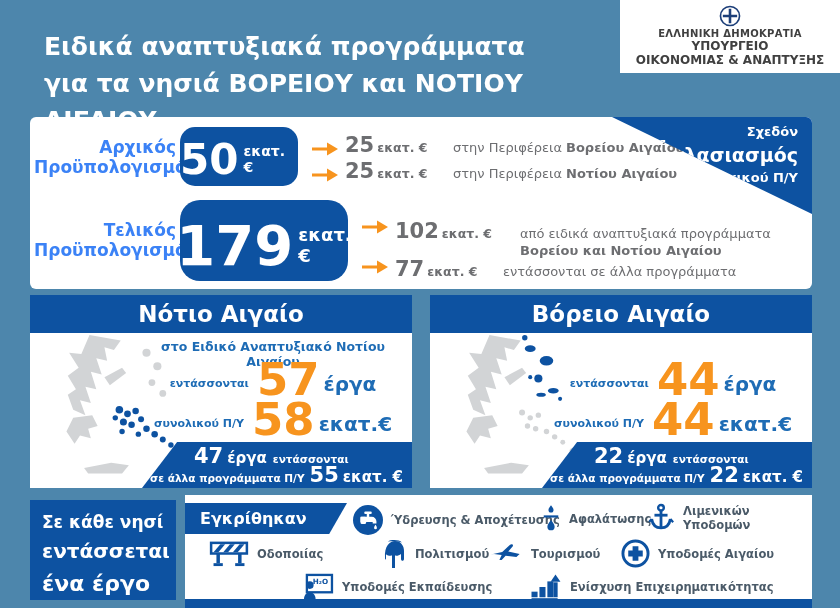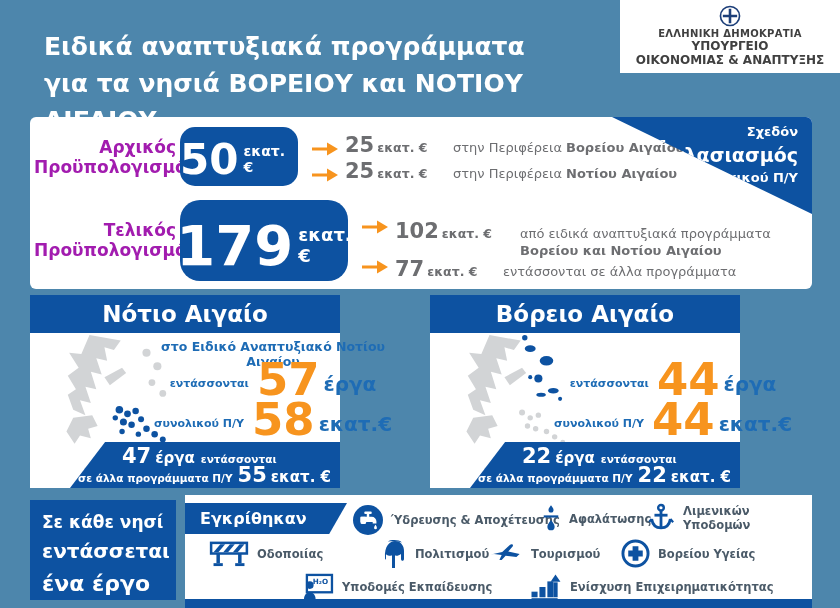--- a/index.html
+++ b/index.html
@@ -10,21 +10,21 @@
   
   .title{left:44px;top:28px;width:580px;color:#fff;font-size:25px;font-weight:700;line-height:37px;}
   .gov{left:620px;top:0;width:220px;height:73px;background:#fff;text-align:center;
        padding-top:5px;box-sizing:border-box;color:#404040;}
   .gov .emb{display:block;margin:0 auto 1px auto;width:22px;height:22px;}
   .gov .l1{font-size:10px;font-weight:700;letter-spacing:.3px;}
   .gov .l2,.gov .l3{font-size:12px;font-weight:700;line-height:14px;}
 
   
   .panel{left:30px;top:117px;width:782px;height:172px;background:#fff;border-radius:6px;overflow:hidden;}
-  .blabel{position:absolute;left:4px;width:142px;text-align:right;color:#a21caf;
+  .blabel{position:absolute;left:4px;width:142px;text-align:right;color:#3b82f6;
           font-weight:700;font-size:17px;line-height:20px;}
   .amount{position:absolute;background:#0d52a1;color:#fff;display:flex;align-items:flex-end;
           justify-content:center;box-sizing:border-box;}
   .amount .num{font-weight:700;line-height:.82;}
   .amount .unit{font-weight:700;margin-left:5px;}
   .a1{left:150px;top:10px;width:118px;height:59px;border-radius:15px;padding-bottom:9px;}
   .a1 .num{font-size:42px;} .a1 .unit{font-size:14px;padding-bottom:2px;}
   .a2{left:150px;top:83px;width:168px;height:81px;border-radius:20px;padding-bottom:12px;}
   .a2 .num{font-size:56px;} .a2 .unit{font-size:18px;padding-bottom:3px;}
   .arrow{position:absolute;width:26px;height:14px;}
@@ -36,21 +36,21 @@
   .bk .stack span,.bk .stack b{display:block;margin-left:12px;line-height:17px;}
   .bk .vcol{display:flex;align-items:baseline;min-width:92px;}
   .badge{position:absolute;right:0;top:0;width:200px;height:97px;background:#0d52a1;
          clip-path:polygon(0 0,100% 0,100% 100%);}
   .badge .bt{position:absolute;right:14px;top:7px;text-align:right;color:#fff;font-weight:700;}
   .badge .s{font-size:13px;line-height:15px;}
   .badge .mid{line-height:26px;}
   .badge .big4{font-size:30px;} .badge .rest{font-size:19px;}
 
   
-  .card{top:295px;width:310px;height:193px;background:#fff;position:absolute;}
+  .card{top:295px;width:382px;height:193px;background:#fff;position:absolute;}
   .card .hd{position:relative;height:38px;background:#0d52a1;color:#fff;text-align:center;
             font-size:23px;font-weight:700;line-height:38px;z-index:2;}
   .map{position:absolute;left:2px;top:36px;width:172px;height:152px;z-index:1;}
   .sub{position:absolute;left:110px;top:44px;width:266px;text-align:center;color:#1e6cb5;
        font-size:12.5px;font-weight:700;z-index:2;}
   .nrow{position:absolute;left:110px;width:266px;display:flex;align-items:flex-end;
         justify-content:center;z-index:2;}
   .nrow .sl{font-size:11px;color:#1e6cb5;font-weight:700;padding-bottom:9px;margin-right:8px;}
   .nrow .nv{font-size:45px;color:#f7941e;font-weight:700;line-height:.85;}
   .nrow .nu{font-size:20px;color:#1e6cb5;font-weight:700;padding-bottom:3px;margin-left:4px;}
@@ -378,21 +378,21 @@
       <span>Τουρισμού</span>
     </div>
 
     <div class="item" style="left:436px;top:44px;">
       <span class="ic">
         <svg width="29" height="29" viewBox="0 0 30 30">
             <circle cx="15" cy="15" r="13" fill="#fff" stroke="#0d52a1" stroke-width="3"></circle>
             <path d="M12 7.5h6V12h4.5v6H18v4.5h-6V18H7.5v-6H12z" fill="#0d52a1"></path>
           </svg>
       </span>
-      <span>Βορείου Υγείας</span>
+      <span>Υποδομές Αιγαίου</span>
     </div>
 
     <div class="item" style="left:116px;top:78px;">
       <span class="ic">
         <svg width="33" height="27" viewBox="0 0 34 28">
             <rect x="6" y="2" width="26" height="18" fill="#fff" stroke="#0d52a1" stroke-width="2.4"></rect>
             <text x="20" y="11.5" font-size="7.5" font-weight="bold" fill="#0d52a1" text-anchor="middle" font-family="DejaVu Sans, sans-serif">H₂O</text>
             <circle cx="9" cy="12.5" r="4" fill="#0d52a1"></circle>
             <path d="M3 27c0-4.4 3-7 6-7s6 2.6 6 7z" fill="#0d52a1"></path>
           </svg>

